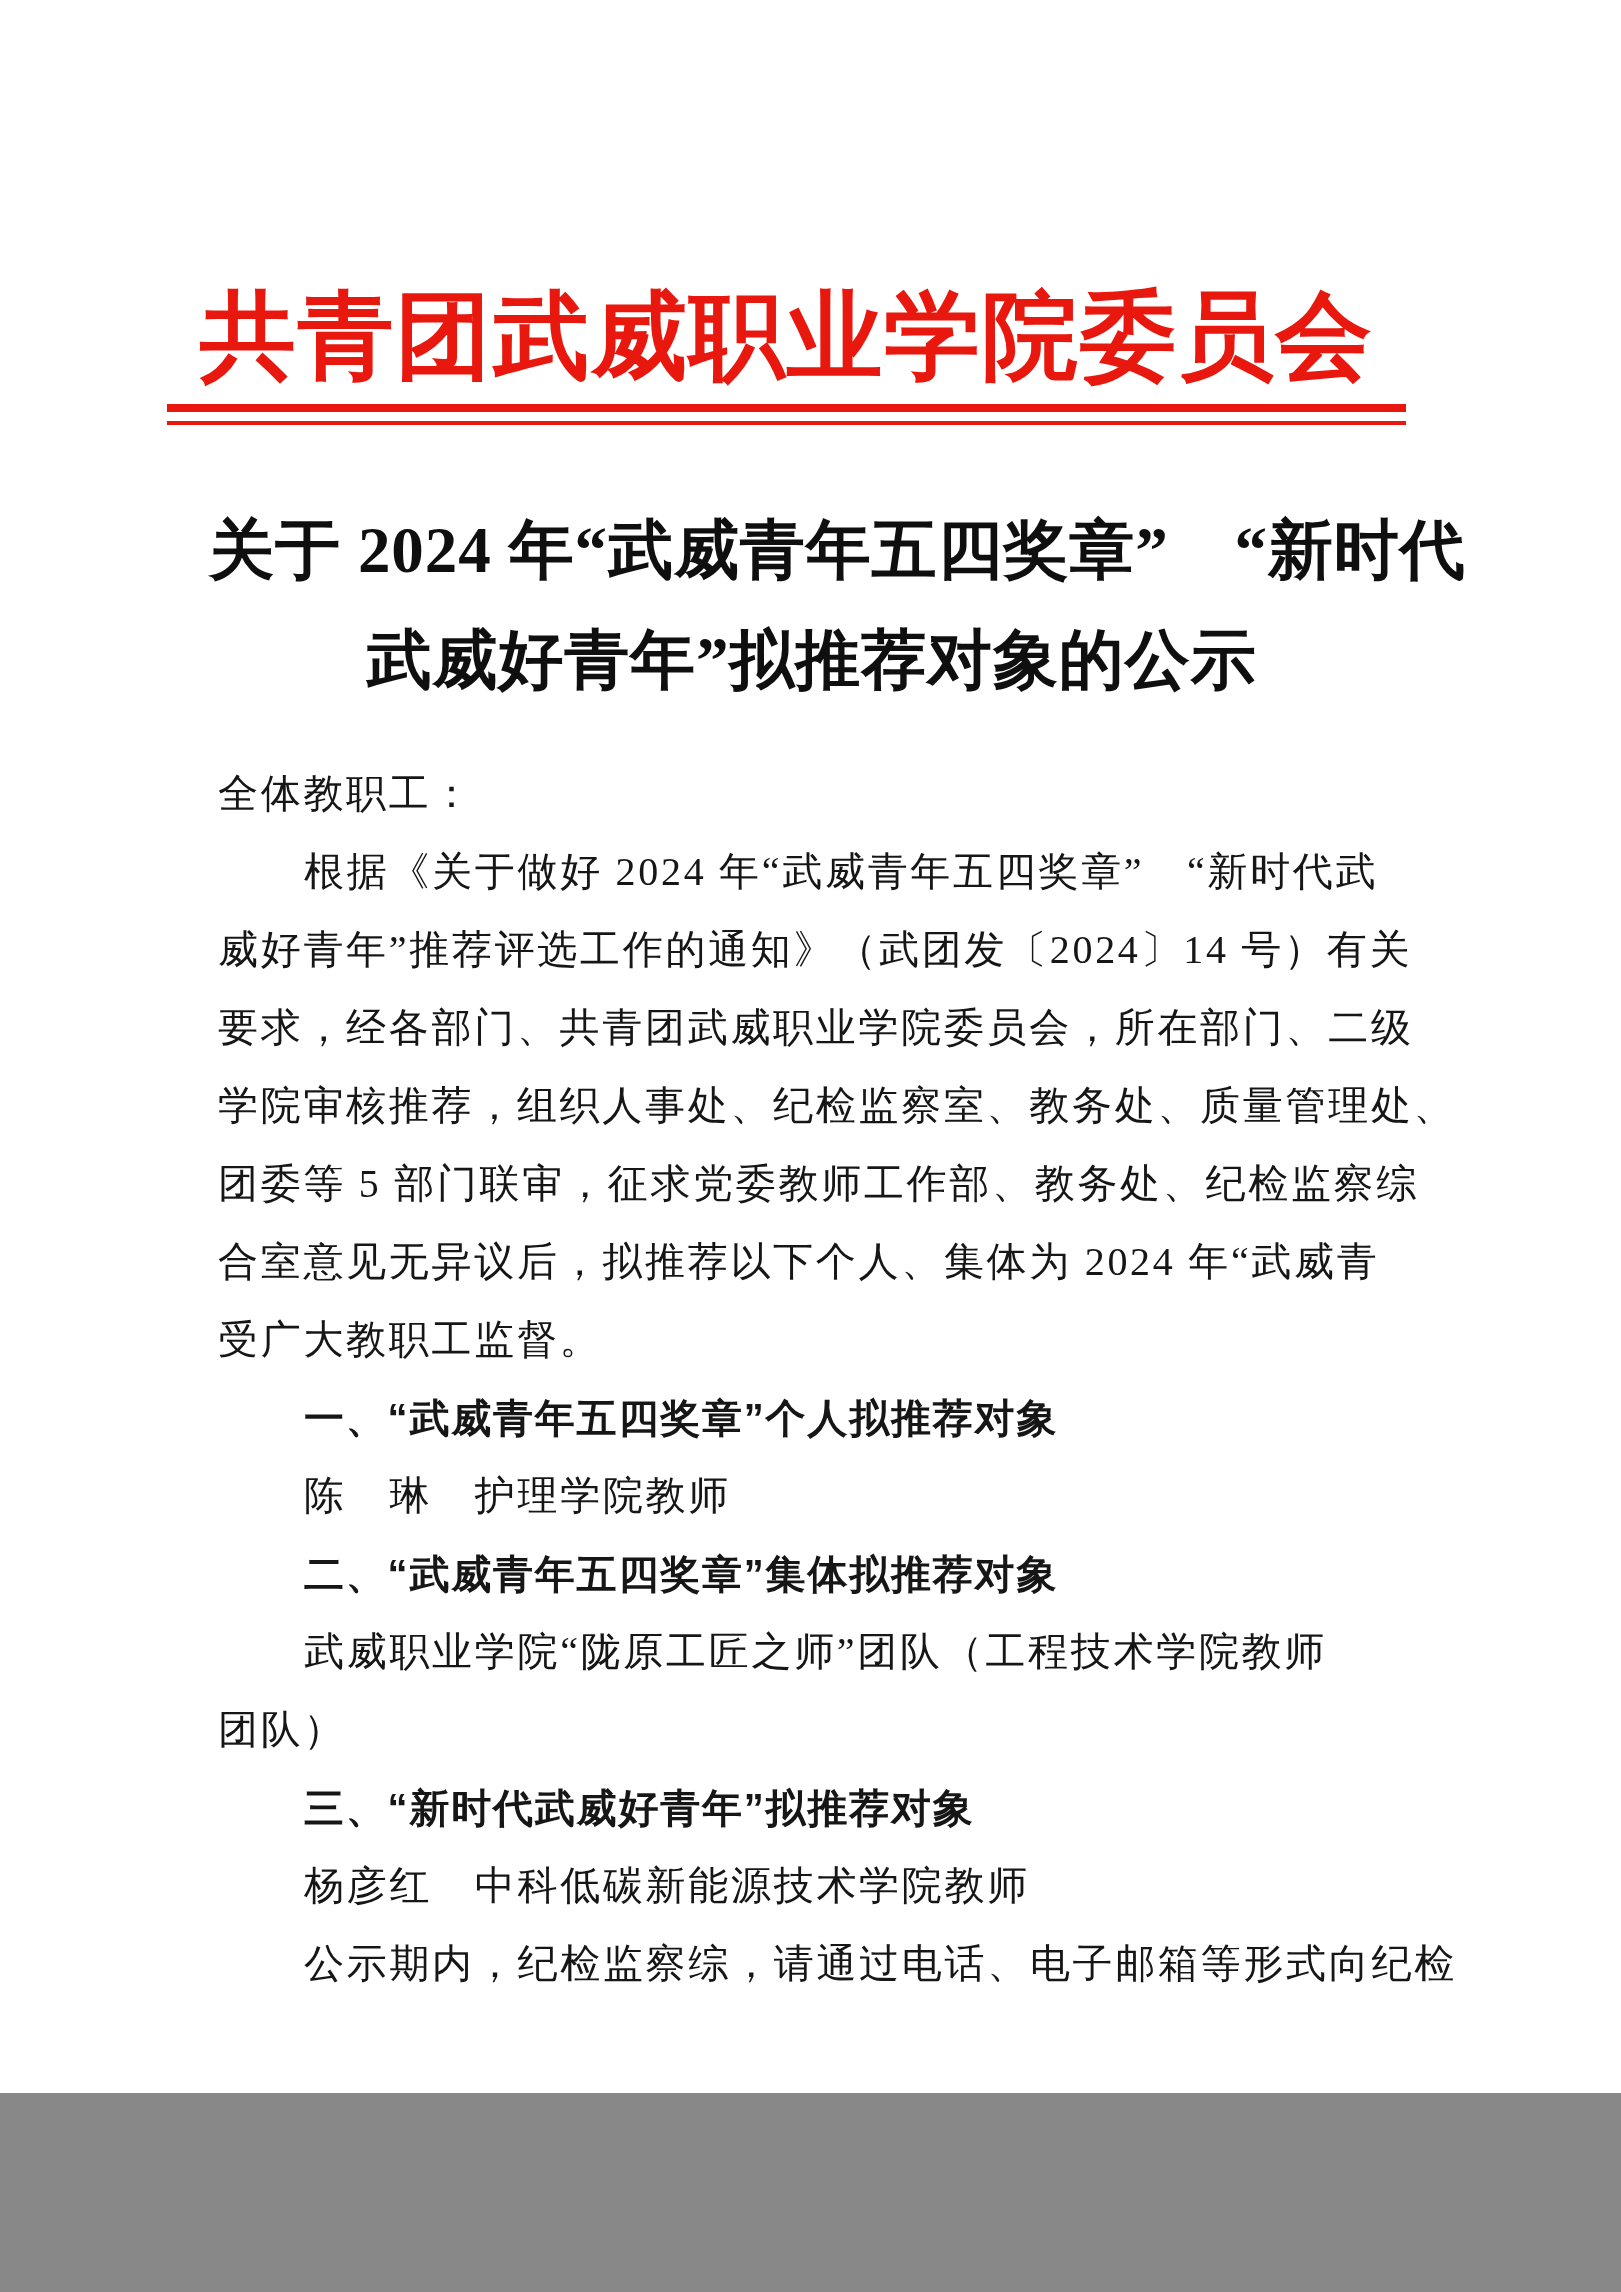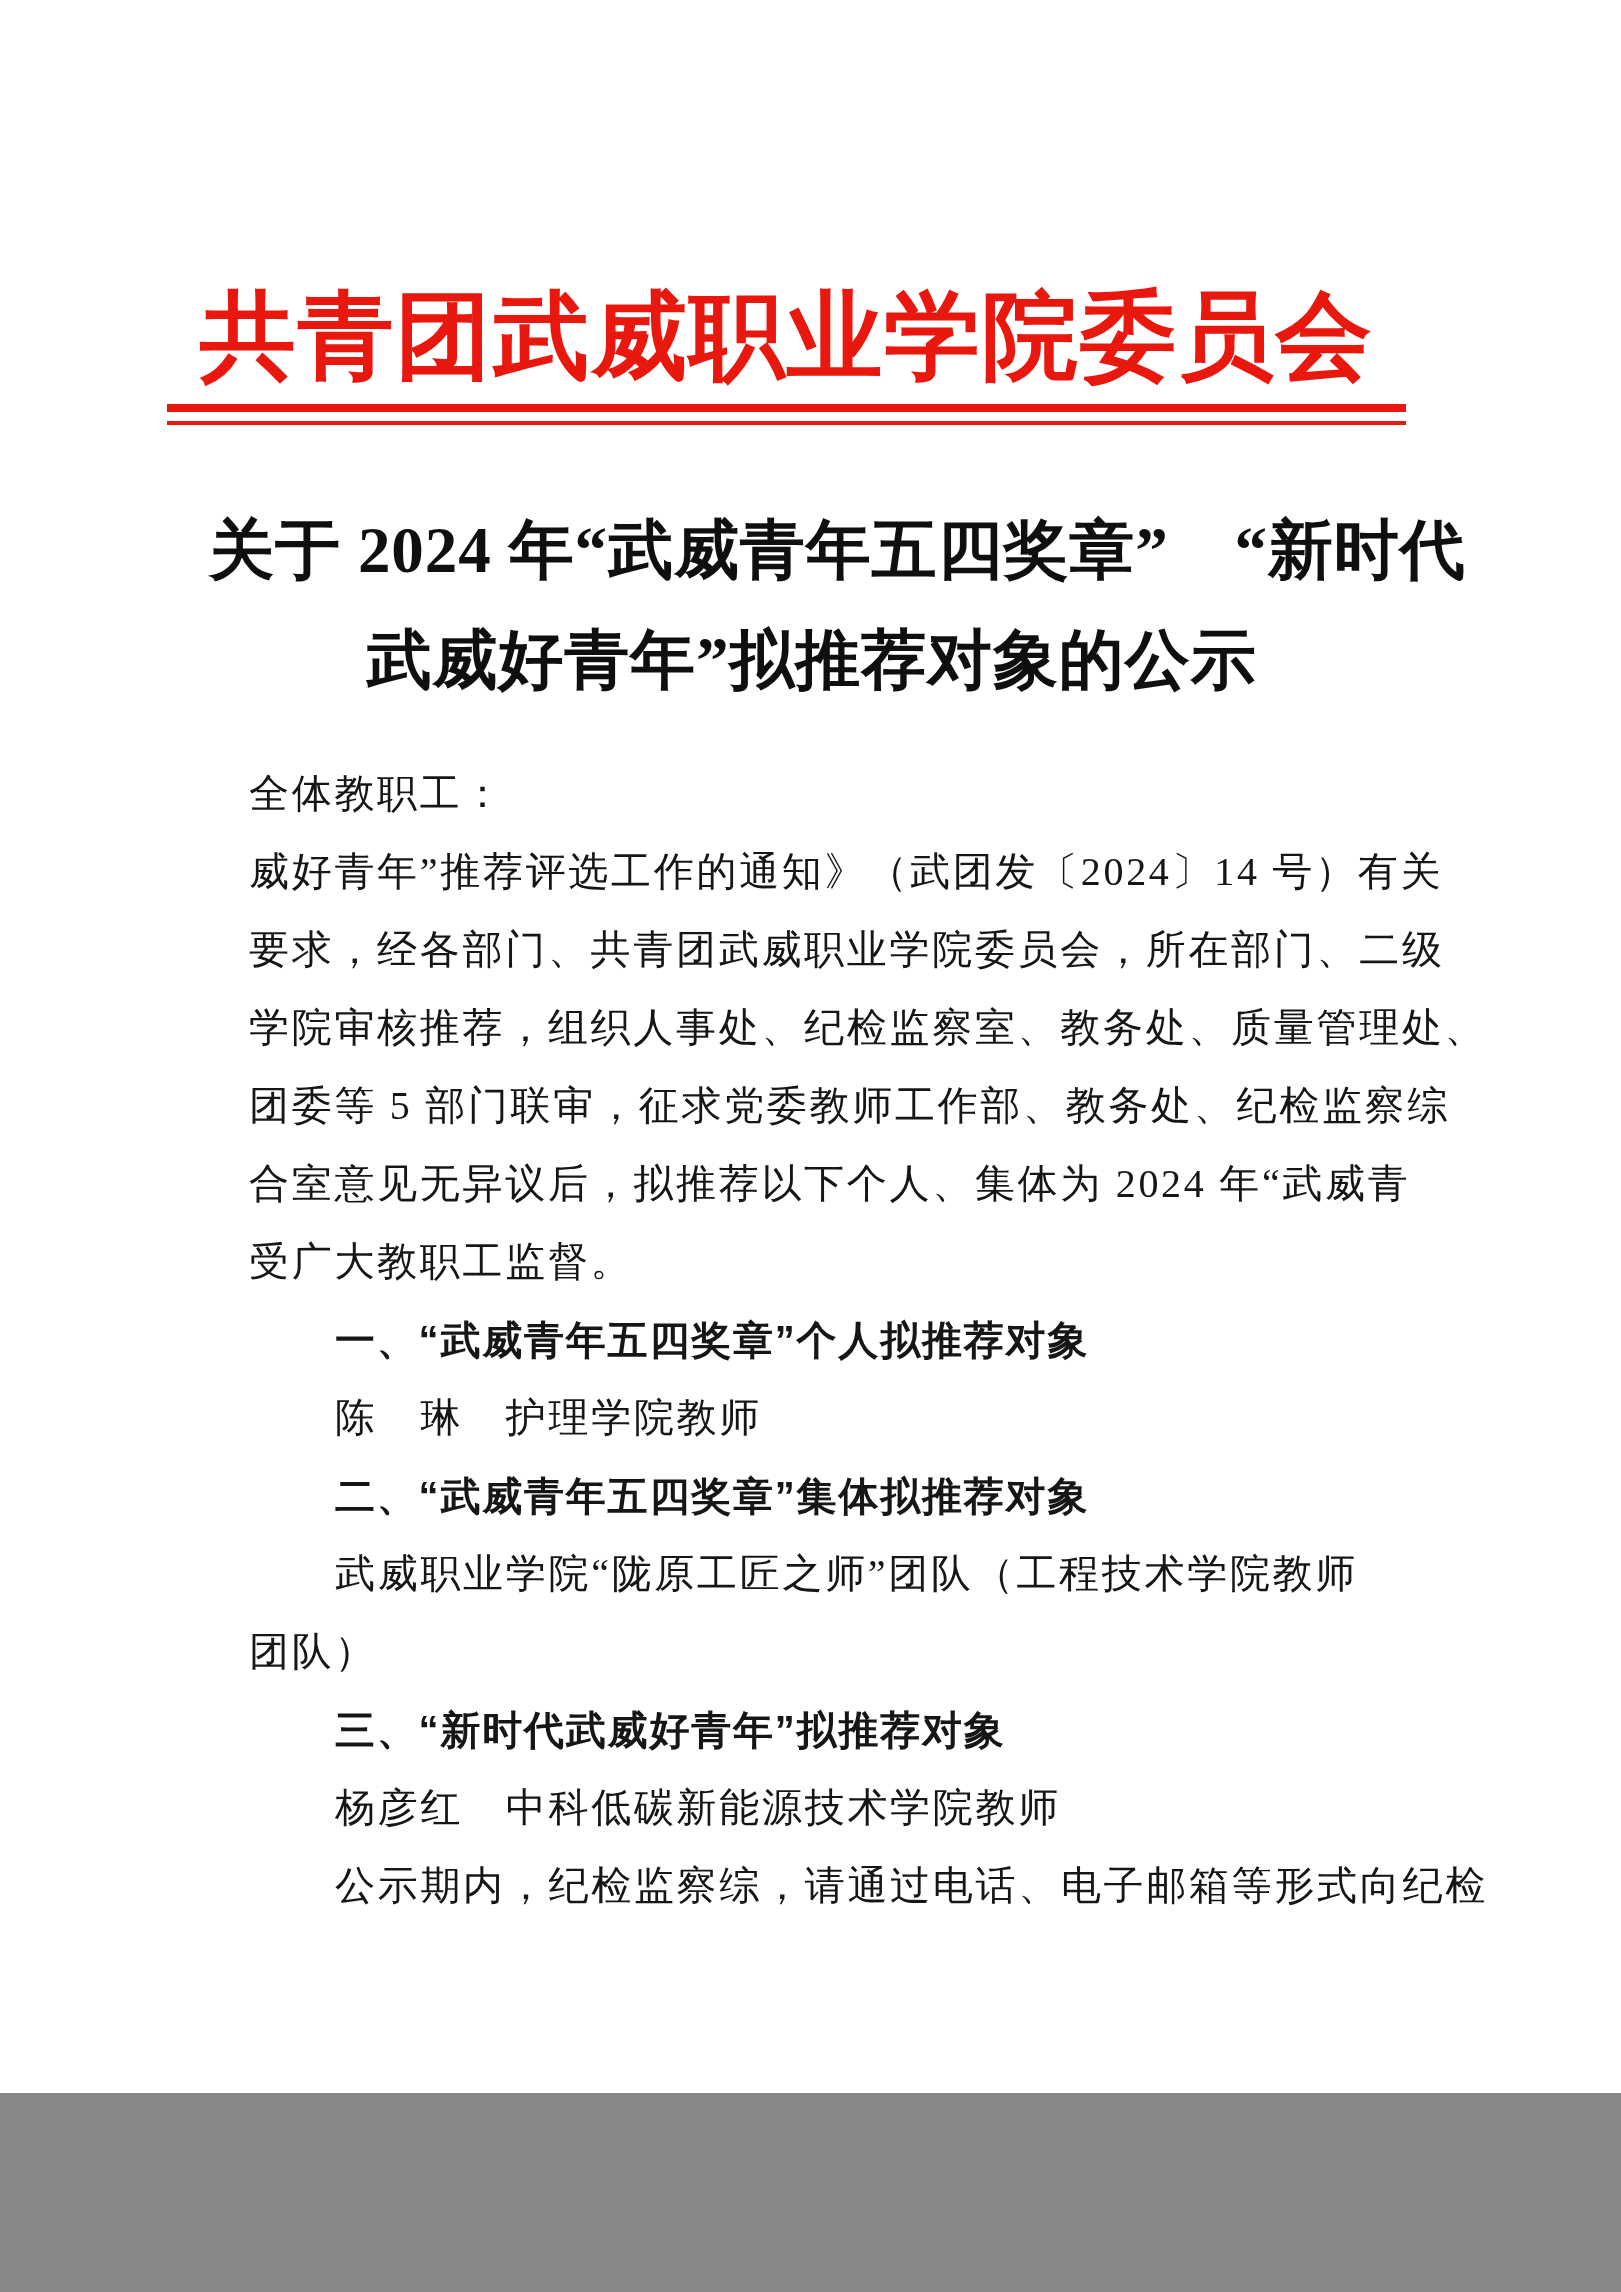--- a/index.html
+++ b/index.html
@@ -24,21 +24,21 @@
   .rule.b-thin {top:2114px;height:3.6px;}
   .rule.b-thick{top:2127px;height:8px;}
   .doc-title{
     position:absolute;left:209px;top:495px;width:1205px;
     text-align:center;font-weight:bold;font-size:65px;line-height:110px;
     color:#0f0f0f;letter-spacing:0.9px;white-space:nowrap;
   }
   .body-text{
     position:absolute;left:218px;top:755px;width:1230px;
     font-size:40px;line-height:78px;letter-spacing:2.7px;
-    color:#161616;white-space:nowrap;margin-left:31px;
+    color:#161616;white-space:nowrap;
   }
   .body-text .line{height:78px;}
   .indent{padding-left:86px;}
   .hd{font-weight:bold;font-family:"Liberation Sans", sans-serif;letter-spacing:1.8px;}
 </style>
 </head>
 <body>
 
 <div class="page">
 
@@ -47,20 +47,21 @@
   <div class="rule t-thick"></div>
   <div class="rule t-thin"></div>
 
   <div class="doc-title">
     <div>关于 2024 年“武威青年五四奖章”　“新时代</div>
     <div>武威好青年”拟推荐对象的公示</div>
   </div>
 
   <div class="body-text">
     <div class="line">全体教职工：</div>
+    <div class="line indent">根据《关于做好 2024 年“武威青年五四奖章”　“新时代武</div>
     <div class="line">威好青年”推荐评选工作的通知》（武团发〔2024〕14 号）有关</div>
     <div class="line">要求，经各部门、共青团武威职业学院委员会，所在部门、二级</div>
     <div class="line">学院审核推荐，组织人事处、纪检监察室、教务处、质量管理处、</div>
     <div class="line">团委等 5 部门联审，征求党委教师工作部、教务处、纪检监察综</div>
     <div class="line">合室意见无异议后，拟推荐以下个人、集体为 2024 年“武威青</div>
     <div class="line">受广大教职工监督。</div>
     <div class="line indent hd">一、“武威青年五四奖章”个人拟推荐对象</div>
     <div class="line indent">陈　琳　护理学院教师</div>
     <div class="line indent hd">二、“武威青年五四奖章”集体拟推荐对象</div>
     <div class="line indent">武威职业学院“陇原工匠之师”团队（工程技术学院教师</div>

